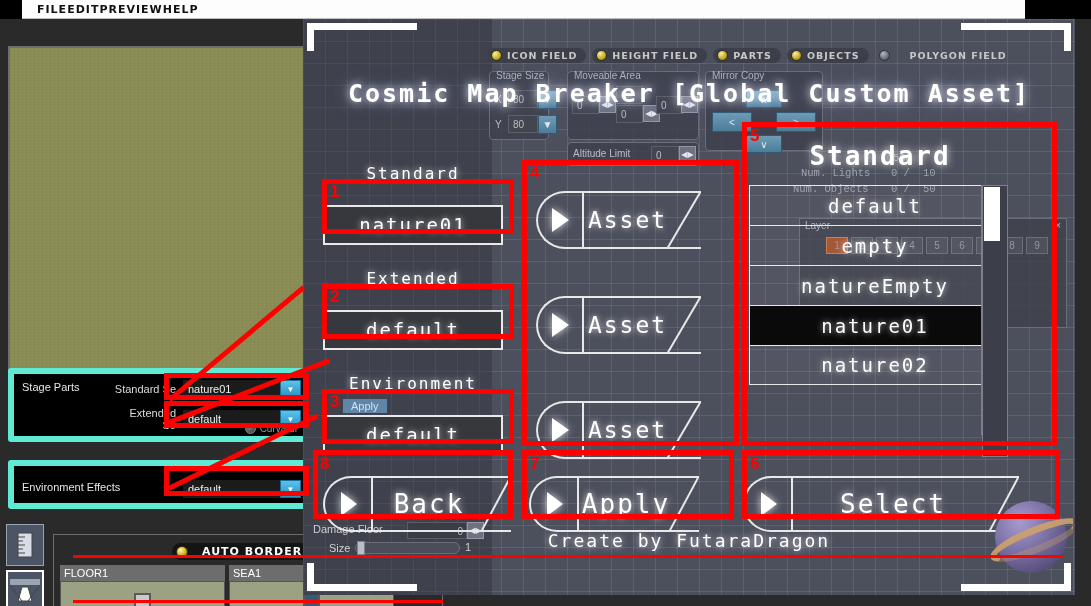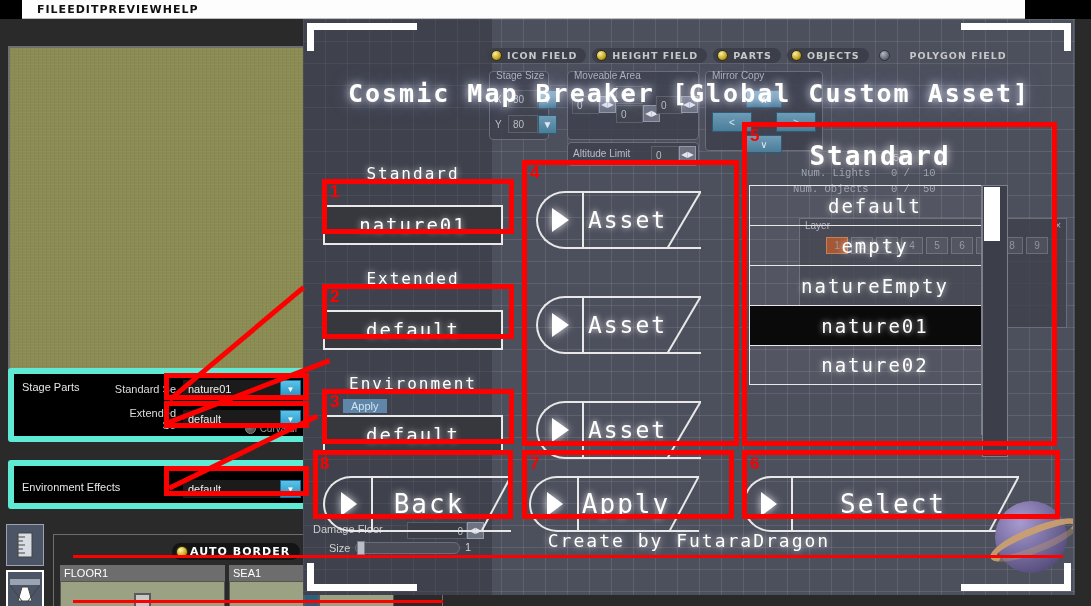--- a/index.html
+++ b/index.html
@@ -69,21 +69,21 @@
     display:flex; align-items:center; justify-content:center;
   }
   .toolbtn.sel { border:2px solid #fff; }
 
   
   .bottom-panel {
     position:absolute; left:53px; top:515px; width:390px; height:91px;
     background:#2a2a2a; border:1px solid #6d6d6d; border-bottom:none;
   }
   .autoborder {
-    position:absolute; left:118px; top:8px; display:flex; align-items:center; gap:2px;
+    position:absolute; left:118px; top:8px; display:flex; align-items:center; gap:14px;
     background:#141414; border-radius:10px; padding:2px 10px 2px 4px;
   }
   .led {
     width:12px; height:12px; border-radius:50%;
     background:radial-gradient(circle at 35% 30%, #fff8a8, #c9a71a 60%, #6e5a06);
     border:1px solid #3a3102;
   }
   .autoborder .t { color:#fff; font-size:11px; font-weight:bold; letter-spacing:1px;
     font-family:"DejaVu Sans", sans-serif; }
   .tiles { position:absolute; left:6px; top:30px; display:flex; gap:4px; }

